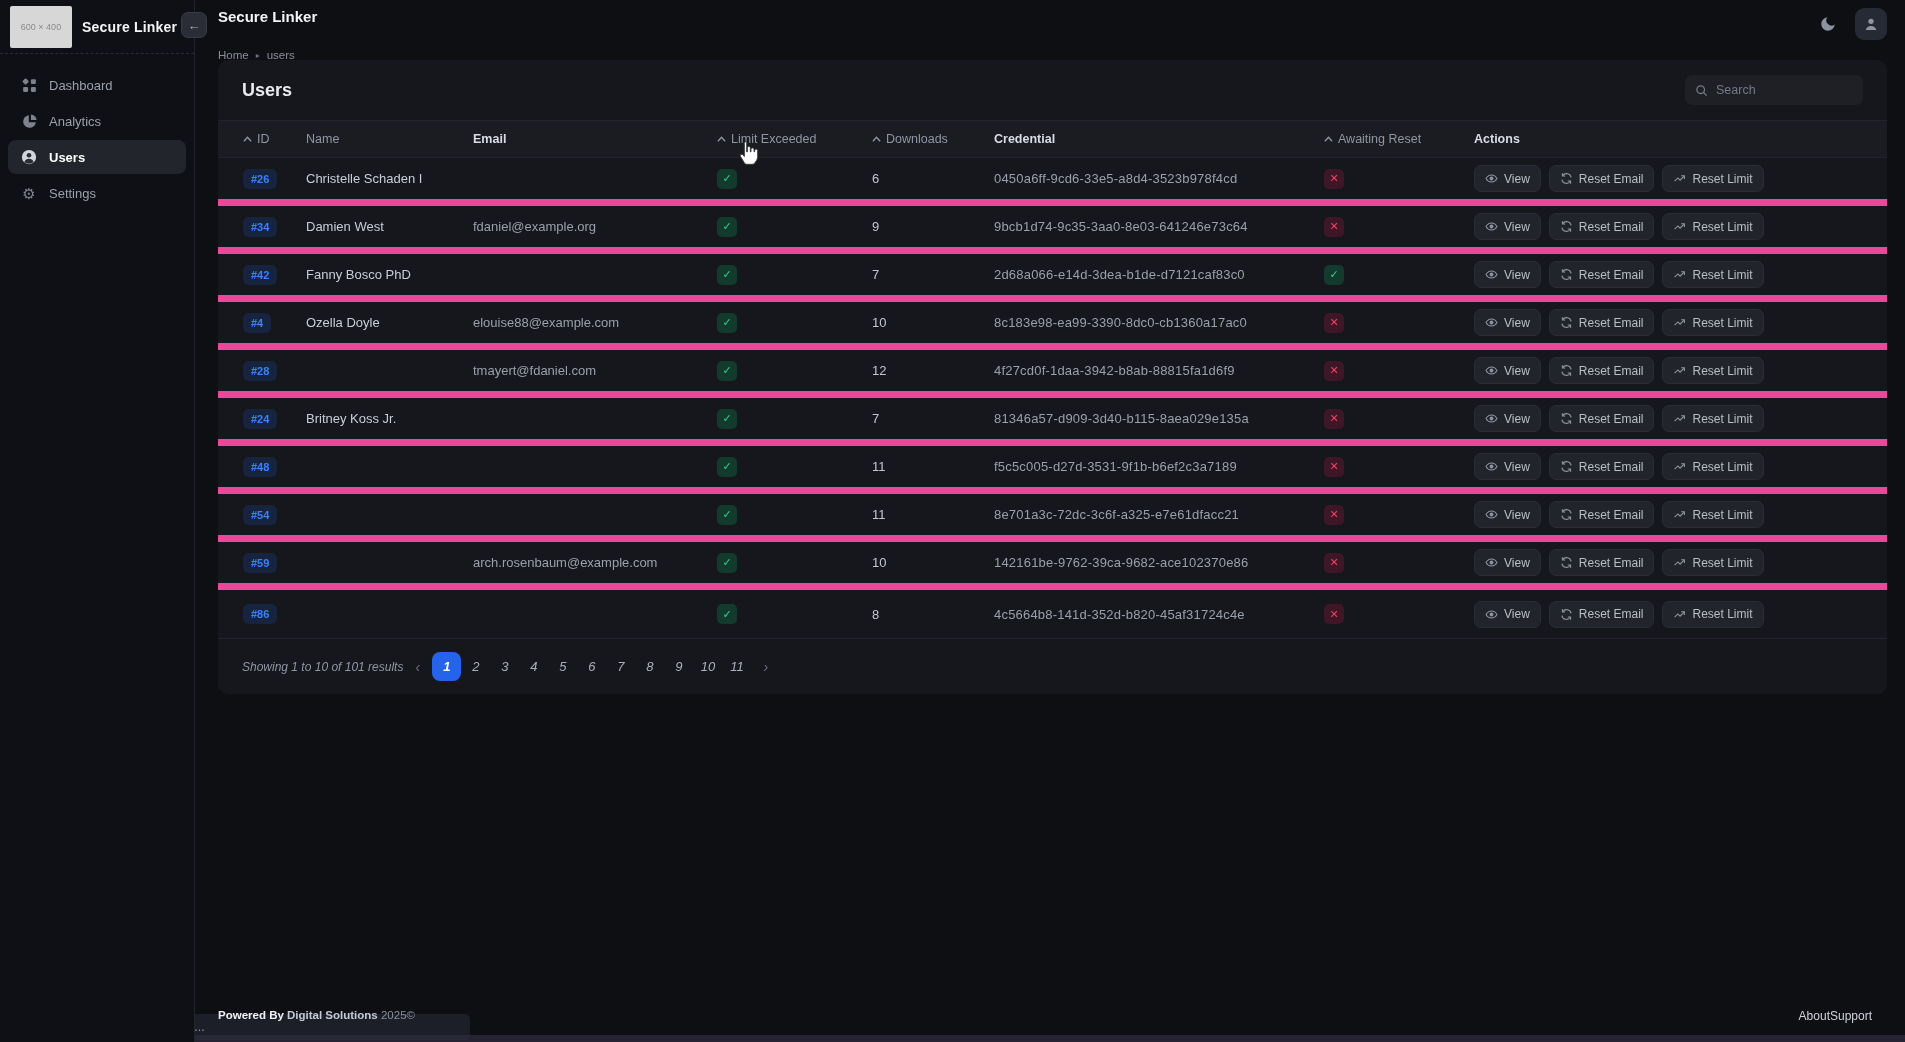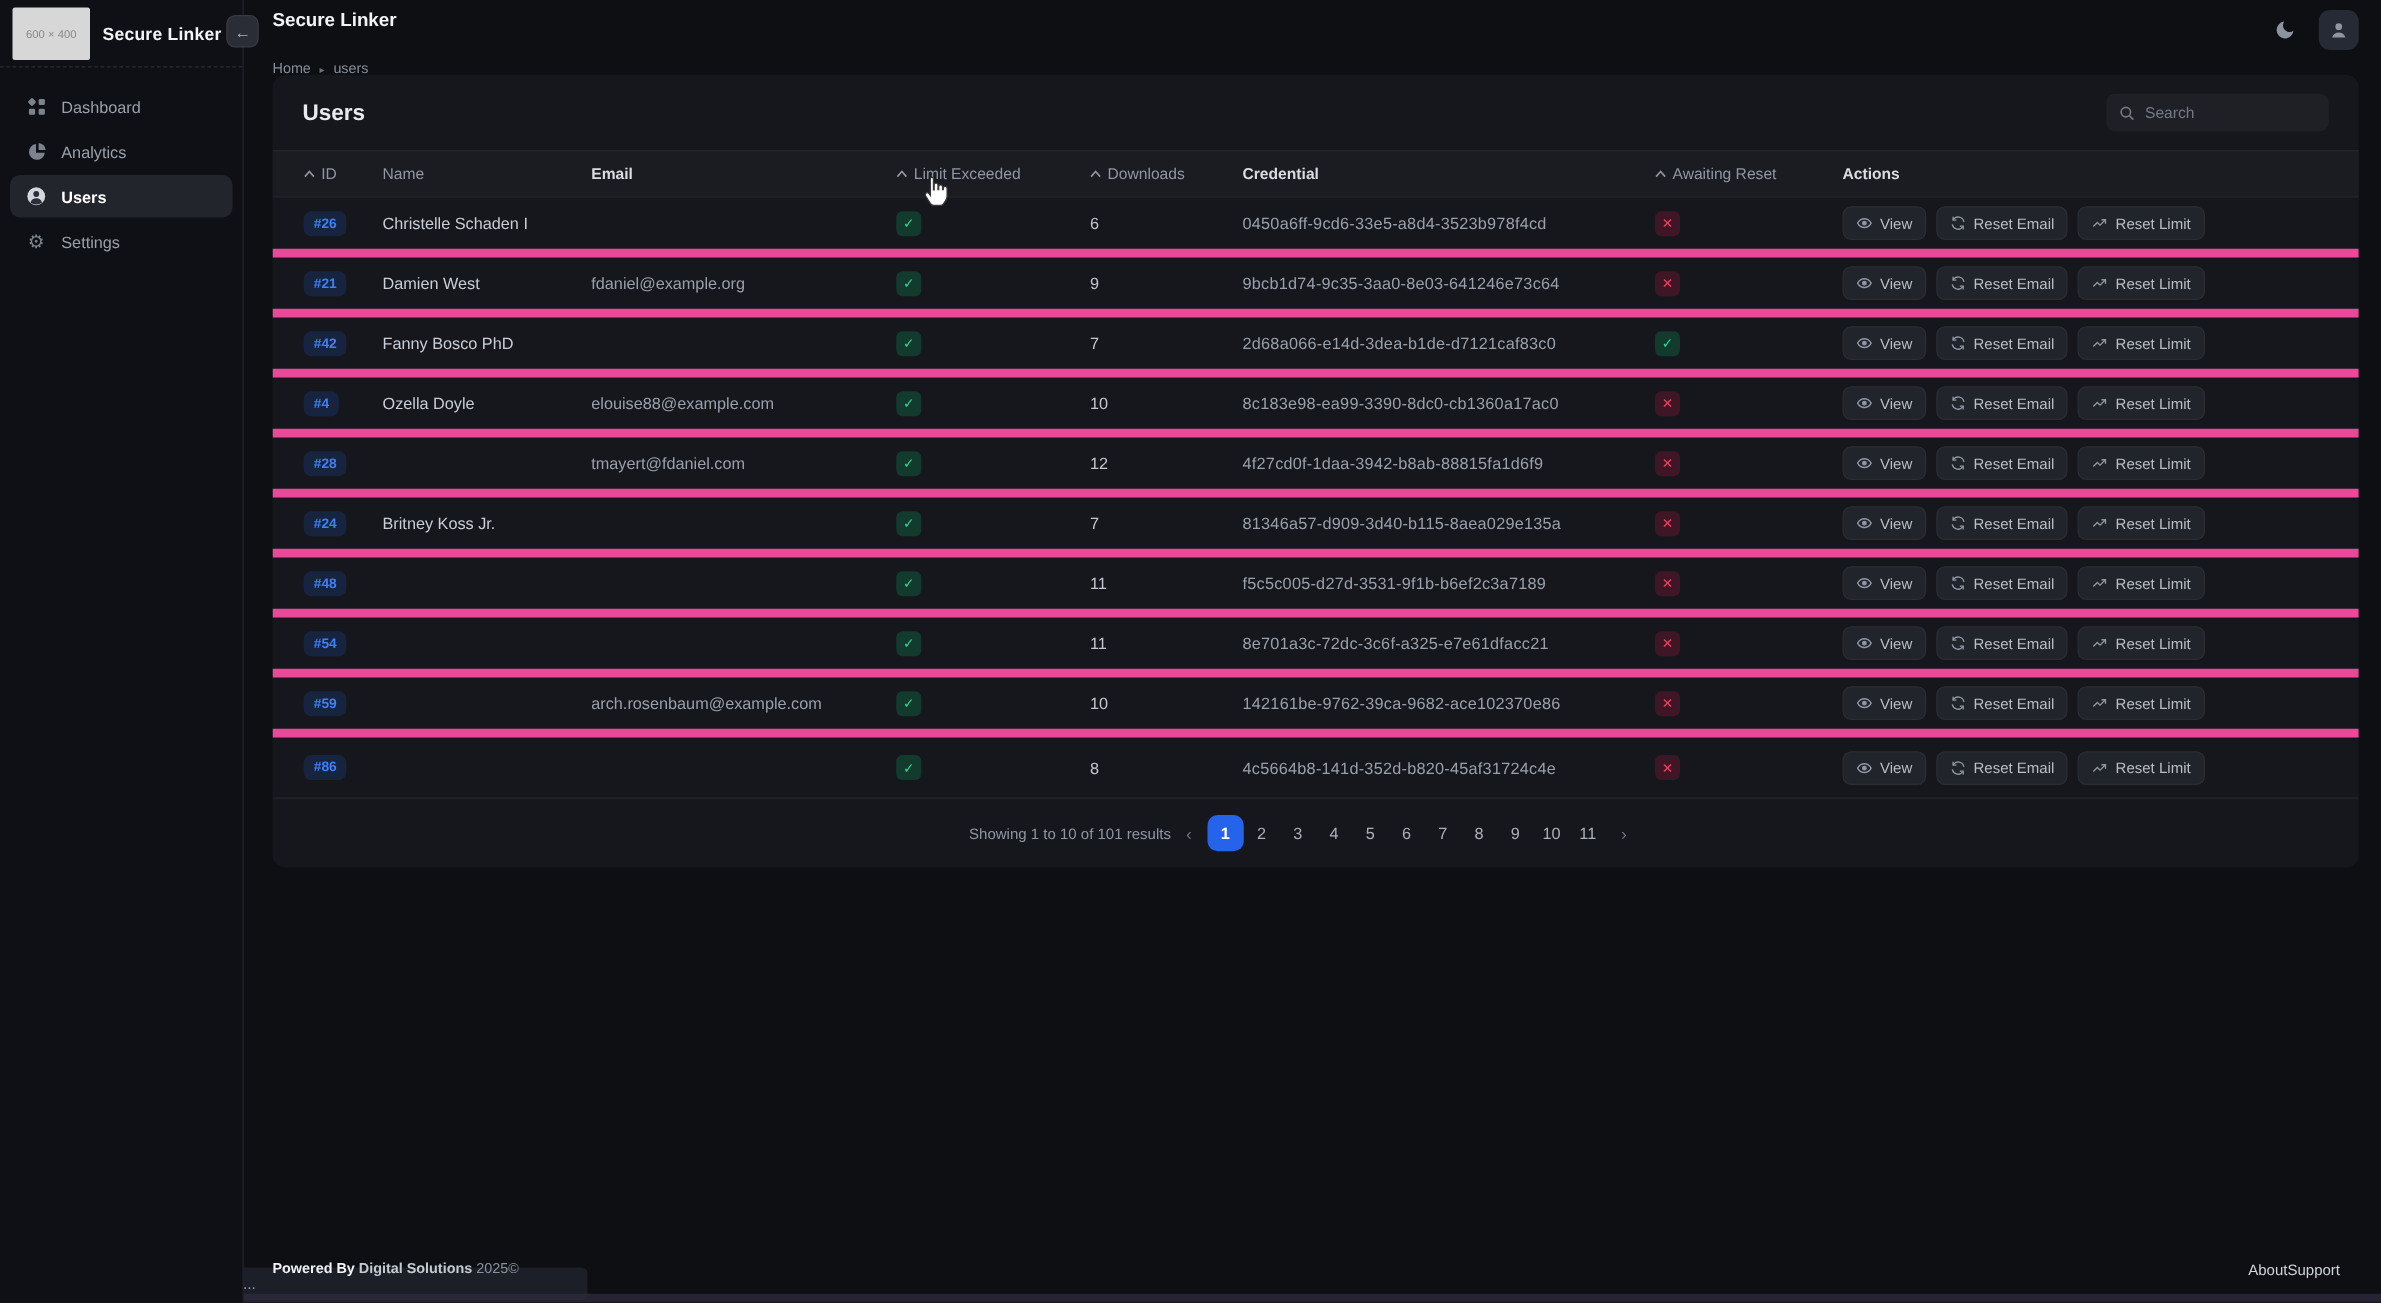--- a/index.html
+++ b/index.html
@@ -63,22 +63,22 @@
   .id-badge { display:inline-block; background:#172440; color:#3b82f6; font-size:11px;
     font-weight:700; padding:4px 8px; border-radius:6px; }
   .state-badge { width:20px; height:20px; border-radius:5px; display:flex; align-items:center;
     justify-content:center; font-size:11px; font-weight:700; }
   .state-badge.ok { background:#123b2d; color:#34d399; }
   .state-badge.bad { background:#3f1626; color:#f43f5e; }
   .actions-cell { display:flex; gap:8px; }
   .act-btn { display:flex; align-items:center; gap:6px; background:#22242b; border:1px solid #2b2d35;
     border-radius:7px; height:27px; padding:0 10px; font-size:12px; color:#b9bec7; cursor:pointer; white-space:nowrap; }
 
-  .card-foot { height:56px; display:flex; align-items:center; justify-content:center;
-    padding:0 24px 0 24px; border-top:1px solid #24252c; }
+  .card-foot { height:56px; display:flex; align-items:center; justify-content:flex-start;
+    padding:0 24px 0 24px; border-top:1px solid #24252c;font-style:italic; }
   .summary { font-size:12px; color:#8f96a3; }
   .pager { display:flex; align-items:center; gap:0; padding-right:16px; }
   .page-btn { min-width:29px; height:29px; display:flex; align-items:center; justify-content:center;
     font-size:13px; color:#aab0ba; cursor:pointer; border-radius:8px; }
   .page-btn.arrow { color:#6b7280; font-size:14px; }
   .page-btn.active { background:#2563eb; color:#ffffff; font-weight:700; }
 
   
   .footer { position:absolute; left:0; bottom:7px; width:1905px; height:30px; z-index:4; }
   .footer-inner { position:absolute; left:218px; top:4px; font-size:11.5px; color:#8a909c; z-index:4; }
@@ -276,21 +276,21 @@
           <svg class="ic" width="13" height="13" viewBox="0 0 24 24" fill="none" stroke="#8f96a3" stroke-width="2">
             <polyline points="3,17 9,11 13,15 21,7"></polyline>
                 <polyline points="15,7 21,7 21,13"></polyline>
           </svg>
         </span>
             <span class="lbl">Reset Limit</span>
       </button>
     </div>
   </div>
       <div class="tgrid trow">
-    <div><span class="id-badge">#21</span></div>
+    <div><span class="id-badge">#34</span></div>
     <div class="cell-name">Damien West</div>
     <div class="cell-email">fdaniel@example.org</div>
     <div>
           <span class="state-badge ok">✓</span>
         </div>
     <div class="cell-downloads">9</div>
     <div class="cell-cred">9bcb1d74-9c35-3aa0-8e03-641246e73c64</div>
     <div>
           <span class="state-badge bad">✕</span>
         </div>

